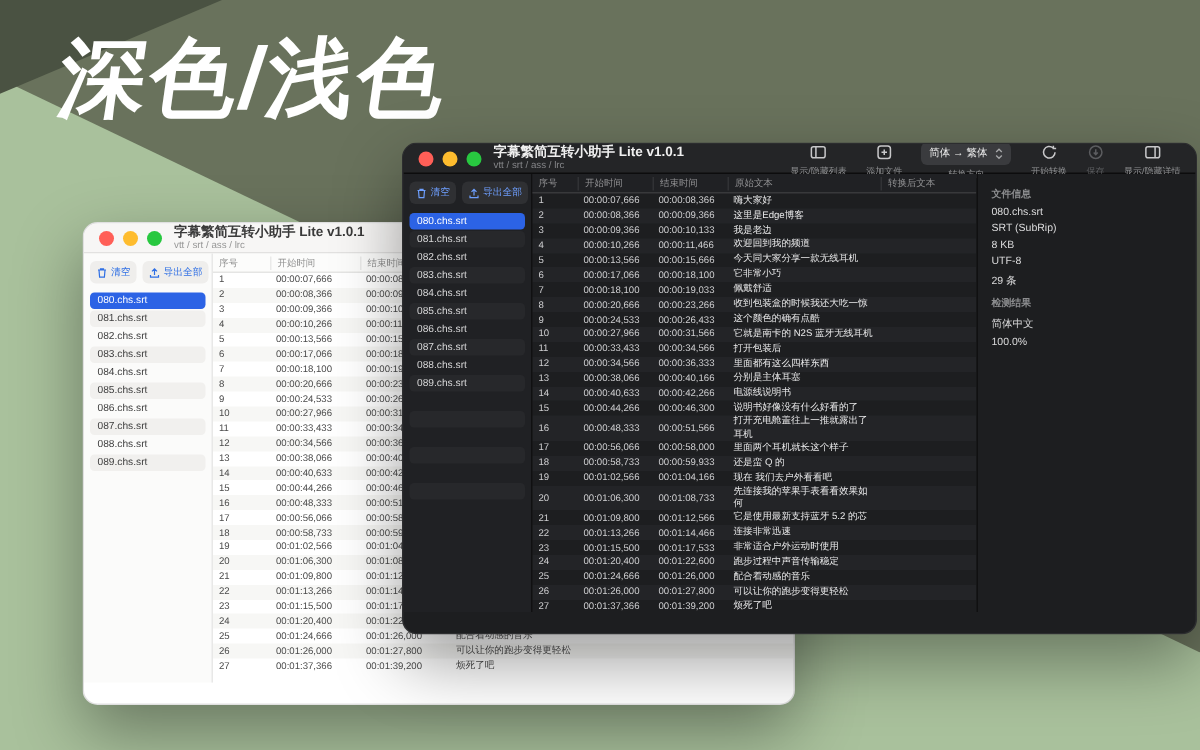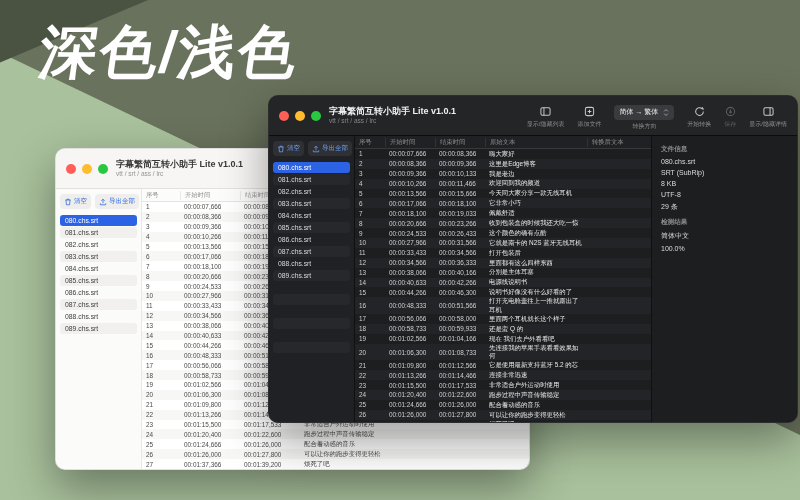--- a/index.html
+++ b/index.html
@@ -10,21 +10,21 @@
   .headline { position:absolute; left:40px; top:14px; font-size:58px; font-weight:800; color:#ffffff;
               transform:skewX(-8deg); letter-spacing:2px; white-space:nowrap; }
 
   .window { position:absolute; border-radius:10px; overflow:hidden;
             box-shadow:0 18px 45px rgba(0,0,0,.38); }
   .win-light { left:55px; top:148px; width:475px; height:322px; background:#ffffff; z-index:1;
                border:1px solid rgba(0,0,0,.12); color:#444; }
   .win-dark  { left:268px; top:95px; width:530px; height:328px; background:#1d1e20; z-index:2;
                border:1px solid rgba(255,255,255,.07); color:#d9d9da; }
 
-  .titlebar { display:flex; align-items:center; height:40px; padding:0 10px; gap:8px; }
+  .titlebar { display:flex; align-items:center; height:20px; padding:0 10px; gap:8px; }
   .win-light .titlebar { background:#f7f6f5; border-bottom:1px solid #e2e1e0; }
   .win-dark  .titlebar { background:#242527; border-bottom:1px solid #0c0c0d; }
   .traffic { display:flex; gap:6px; flex:none; }
   .tl { width:10px; height:10px; border-radius:50%; }
   .tl.red { background:#ff5f57; } .tl.yellow { background:#febc2e; } .tl.green { background:#28c840; }
   .titles { line-height:1.25; }
   .wtitle { font-size:9px; font-weight:bold; white-space:nowrap; }
   .win-light .wtitle { color:#3a3a3a; }
   .win-dark  .wtitle { color:#f0f0f0; }
   .wsub { font-size:6.5px; color:#959595; white-space:nowrap; }

